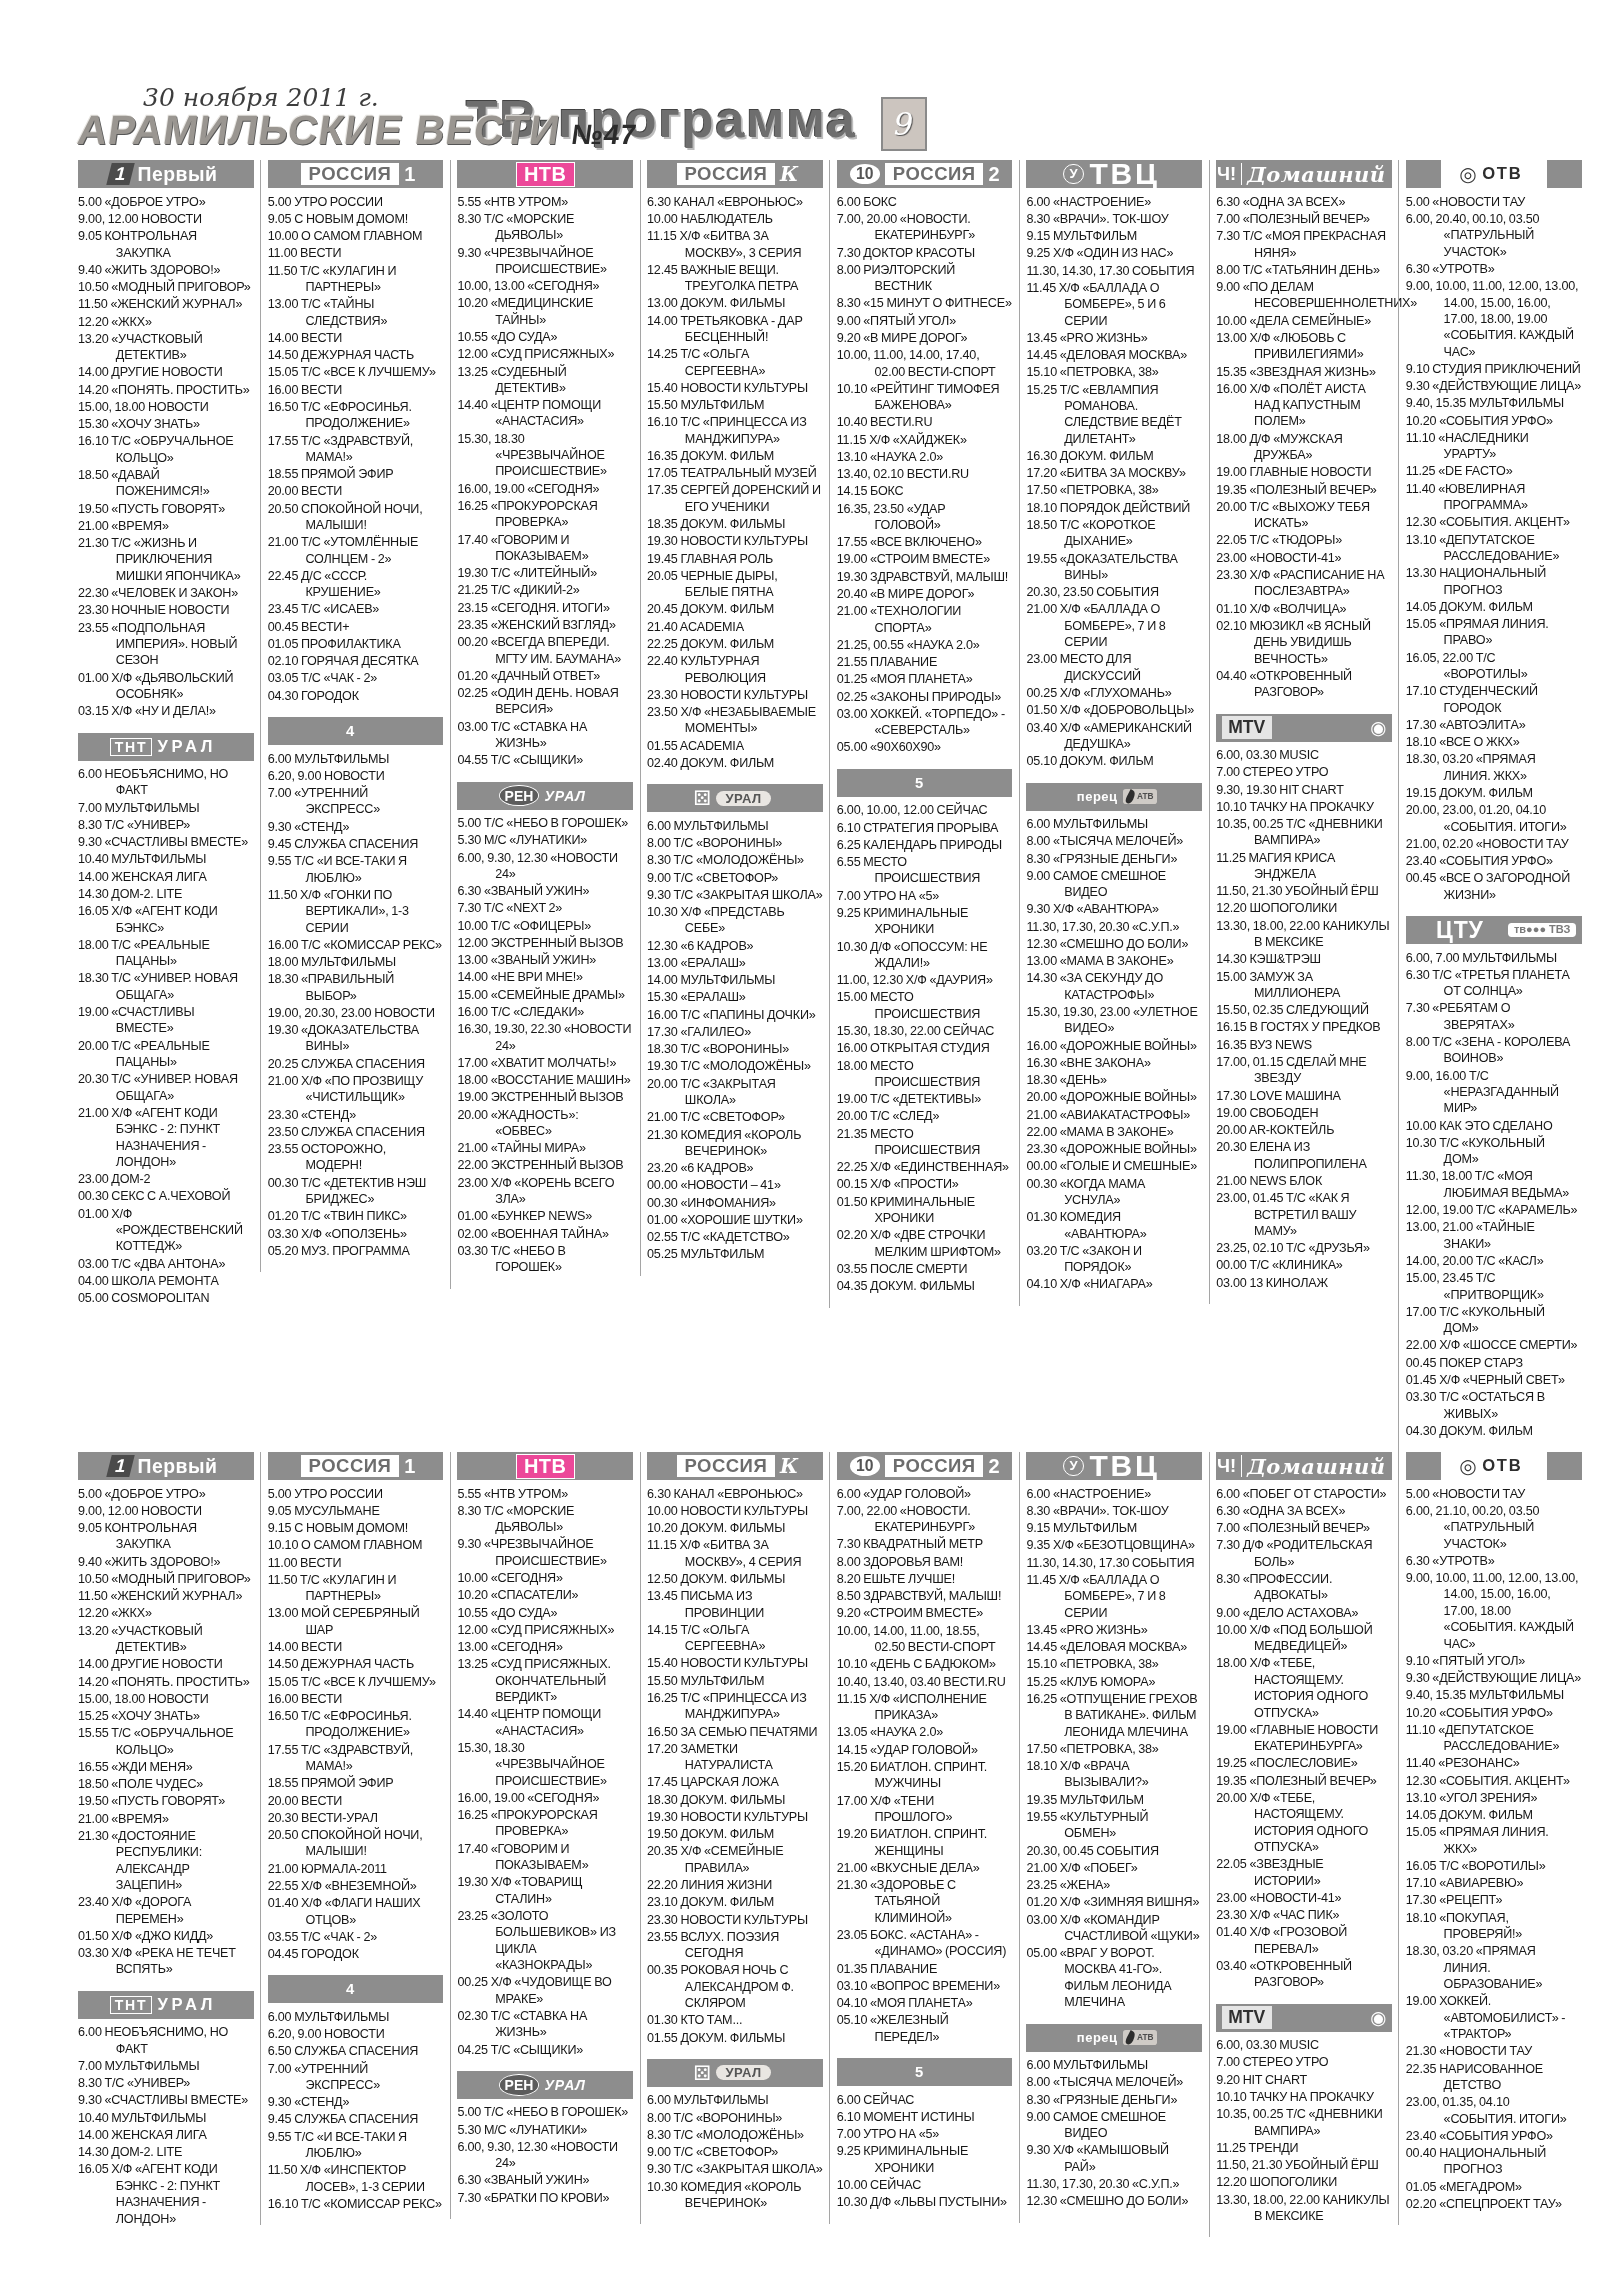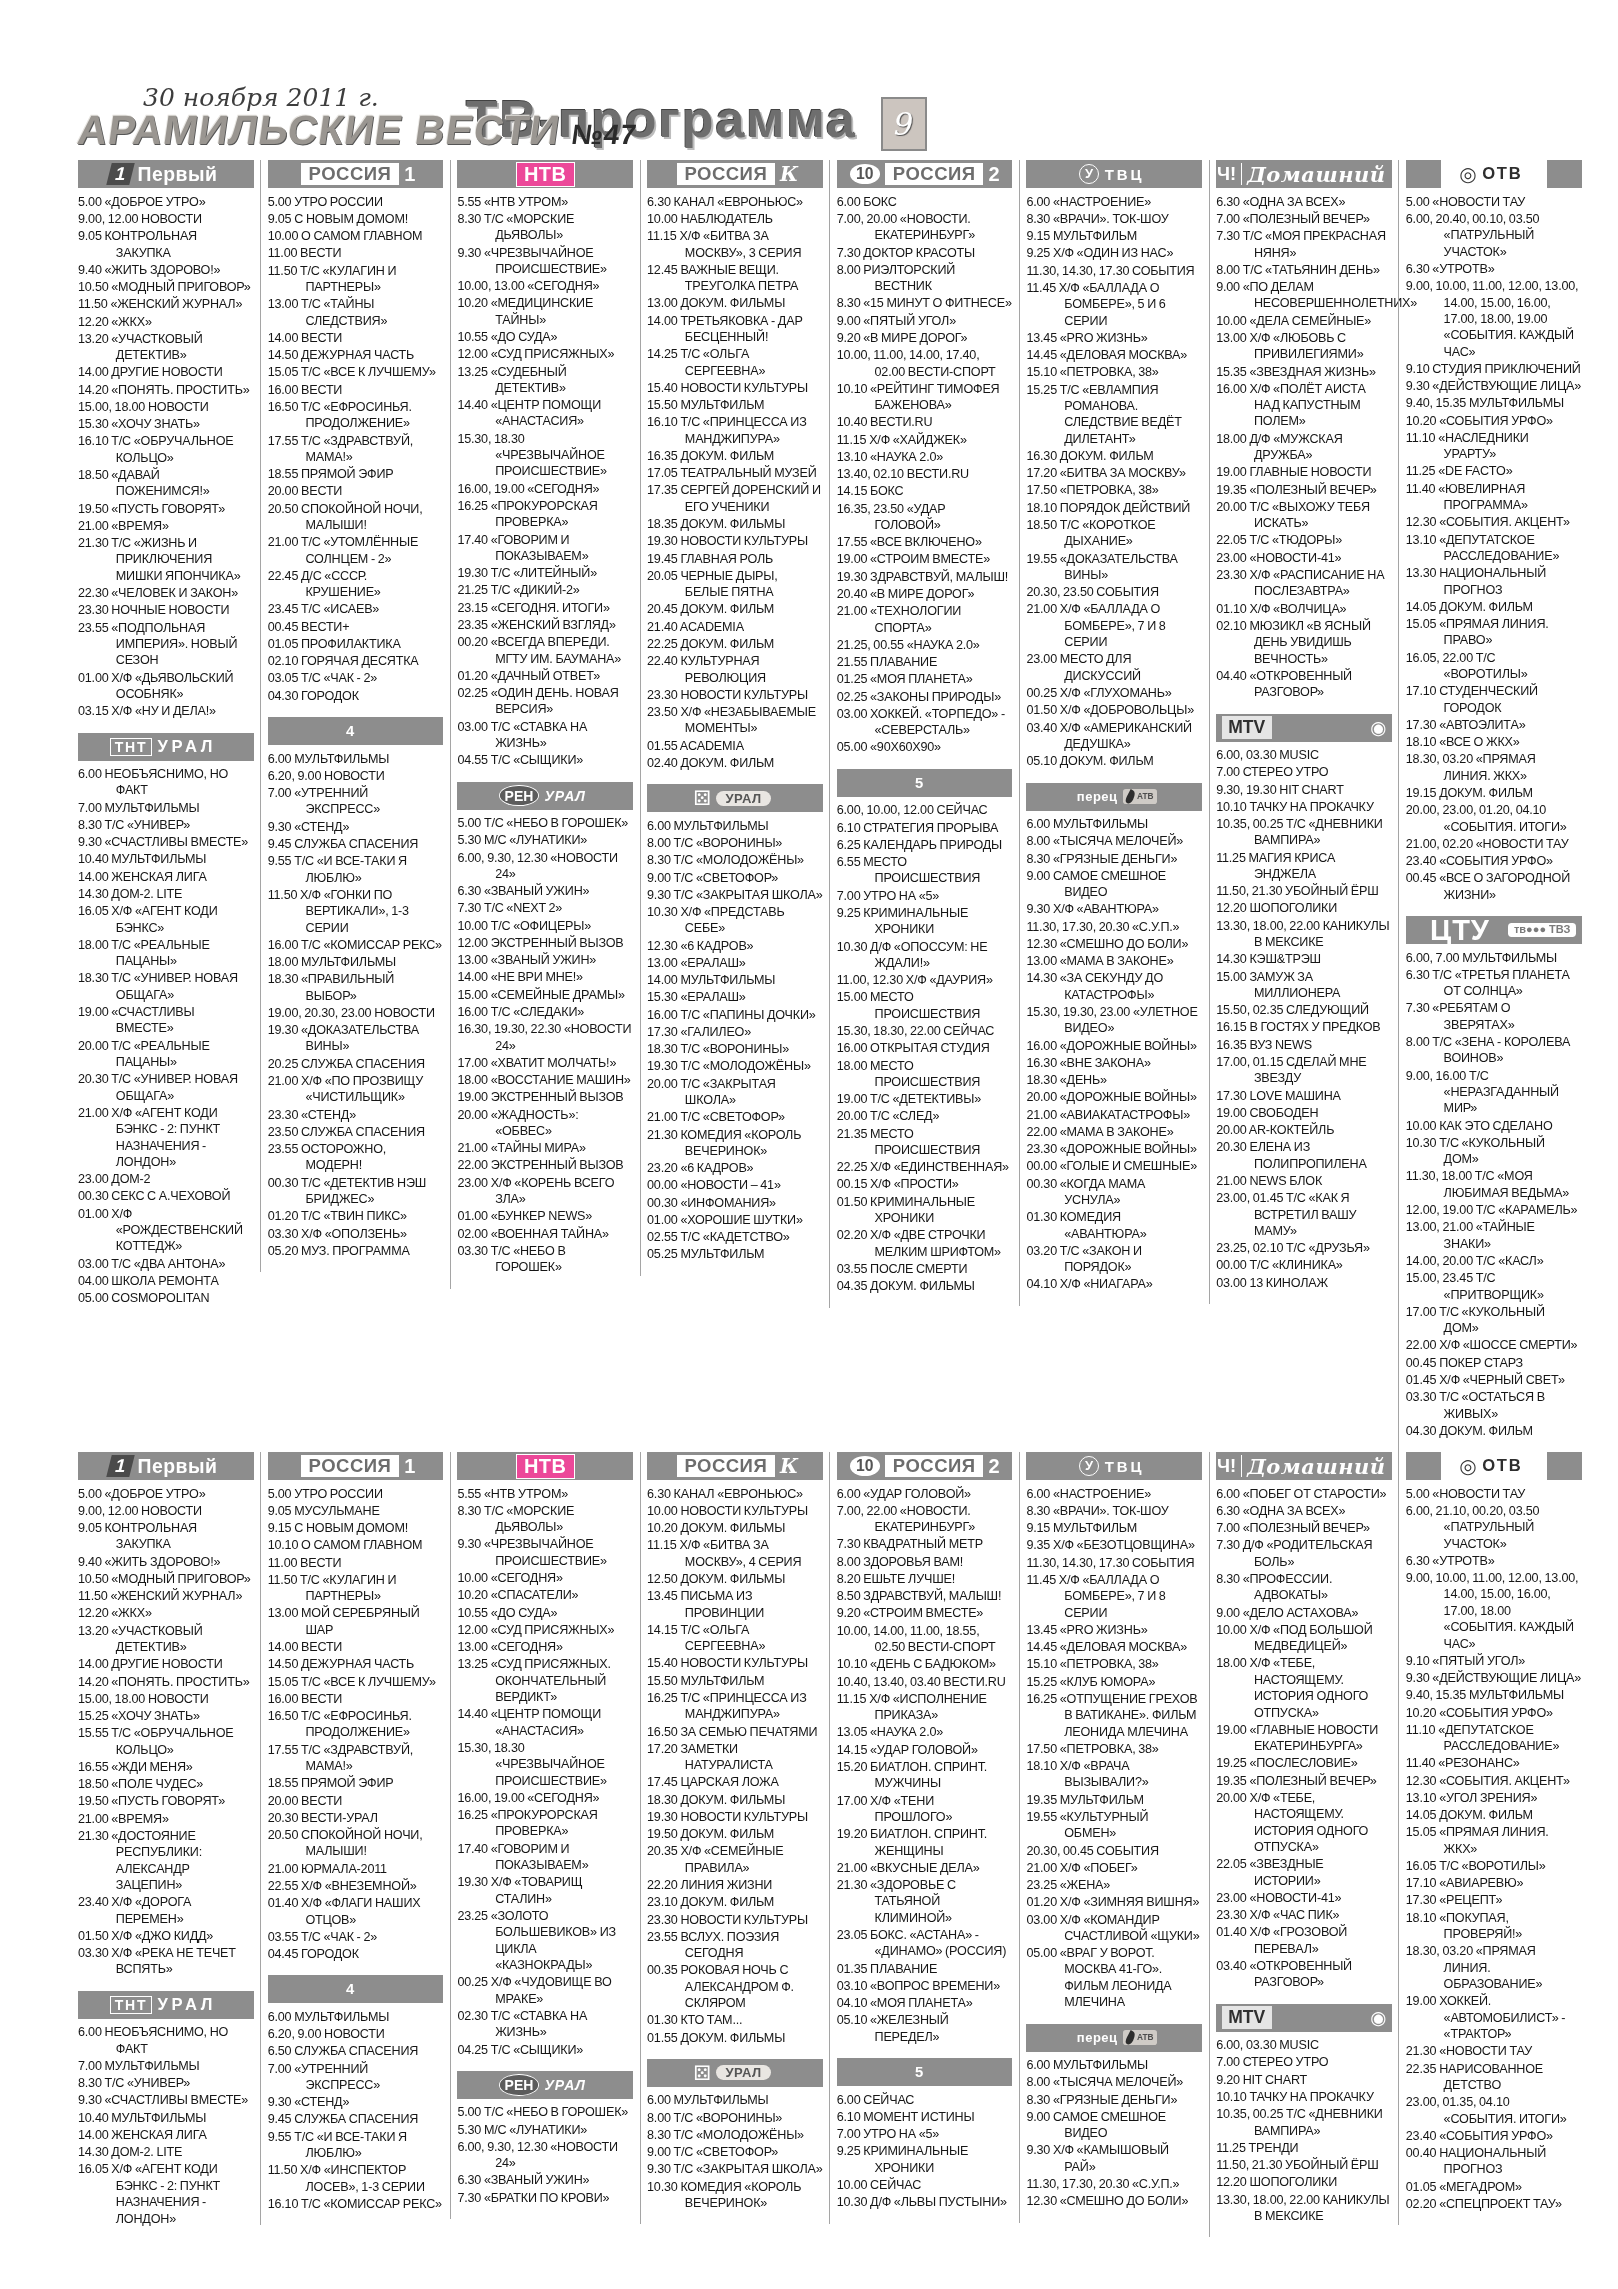--- a/index.html
+++ b/index.html
@@ -37,21 +37,21 @@
   
   .ch-pervy .badge{background:#4b4b4b;color:#fff;padding:0 6.5px;transform:skewX(-14deg);font-size:18.5px;}
   .ch-rossiya1 .chlabel,.ch-kultura .chlabel,.ch-rossiya2 .chlabel{background:#fff;color:#6d6d6d;
         padding:0 7.4px;font-size:18.5px;}
   .ch-rossiya1 .badge2,.ch-rossiya2 .badge2{font-size:20px;color:#fff;}
   .ch-kultura .badge2{font-family:"DejaVu Serif","Liberation Serif",serif;font-style:italic;font-size:20px;}
   .ch-ntv .chlabel{font-size:20px;border:1.8px solid #fff;padding:0 7.4px;background:#ec4899;}
   .ch-rossiya2 .badge{background:#fff;color:#555;border-radius:50%;padding:0.9px 6.5px;font-size:15.7px;}
   .ch-tvc .badge{border:1.8px solid #fff;border-radius:50%;width:18.5px;height:18.5px;line-height:18.5px;
         text-align:center;font-size:13px;}
-  .ch-tvc .chlabel{font-size:15px;letter-spacing:2.8px;}
+  .ch-tvc .chlabel{font-size:30px;letter-spacing:2.8px;}
   .ch-dom .badge{font-size:18.5px;border-right:1.8px solid #fff;padding-right:4.6px;}
   .ch-dom .chlabel{font-family:"DejaVu Serif","Liberation Serif",serif;font-style:italic;font-size:21px;
         text-transform:none;}
   .ch-otv .chbar{background:linear-gradient(to right,#8d8d8d 0 20%,#fff 20% 80%,#8d8d8d 80% 100%);}
   .ch-otv .badge{color:#3a3a3a;font-size:20px;}
   .ch-otv .chlabel{color:#2e2e2e;font-size:16.6px;letter-spacing:1.8px;}
   .ch-tnt .badge{border:1.8px solid #fff;padding:0 3.7px;font-size:14px;letter-spacing:1.8px;}
   .ch-tnt .chlabel{font-size:16.6px;letter-spacing:3.7px;}
   .ch-ren .badge{background:#5c5c5c;border-radius:50%;padding:2.8px 5.5px;font-size:14px;
         box-shadow:inset 0 0 0 0.9px #fff;}
@@ -61,21 +61,21 @@
   .ch-perec .chlabel{font-size:13px;text-transform:lowercase;}
   .ch-perec .badge2{font-size:8.3px;background:#cfcbc6;color:#4d4d4d;padding:0.9px 3.7px;border-radius:2.8px;
         position:relative;text-align:right;}
   .ch-perec .badge2::before{content:"";display:inline-block;width:7.4px;height:14px;background:#2e2e2e;
         border-radius:0 100% 65% 65% / 0 100% 75% 75%;transform:rotate(28deg);margin-right:2.8px;
         vertical-align:middle;}
   .ch-mtv .chbar{justify-content:space-between;}
   .ch-mtv .badge{background:#e5e5e5;color:#2f2f2f;font-size:17.5px;padding:0.9px 6.5px;}
   .ch-mtv .badge2{font-size:18.5px;}
   .ch-ctu .chbar{justify-content:space-between;}
-  .ch-ctu .chlabel{font-size:29px;letter-spacing:0.9px;}
+  .ch-ctu .chlabel{font-size:23px;letter-spacing:0.9px;}
   .ch-ctu .badge2{background:#fff;color:#7a7a7a;font-size:11px;padding:0.9px 5.5px;border-radius:3.7px;
         line-height:1.05;text-align:center;}
   
   .items{list-style:none;margin:0;padding:0;}
   .items li{font-size:12.6px;line-height:1.3;padding-left:3.0em;text-indent:-3.0em;
         letter-spacing:-0.2px;word-spacing:-0.5px;margin:0 0 0.9px 0;}
 </style>
 </head>
 <body>
 

